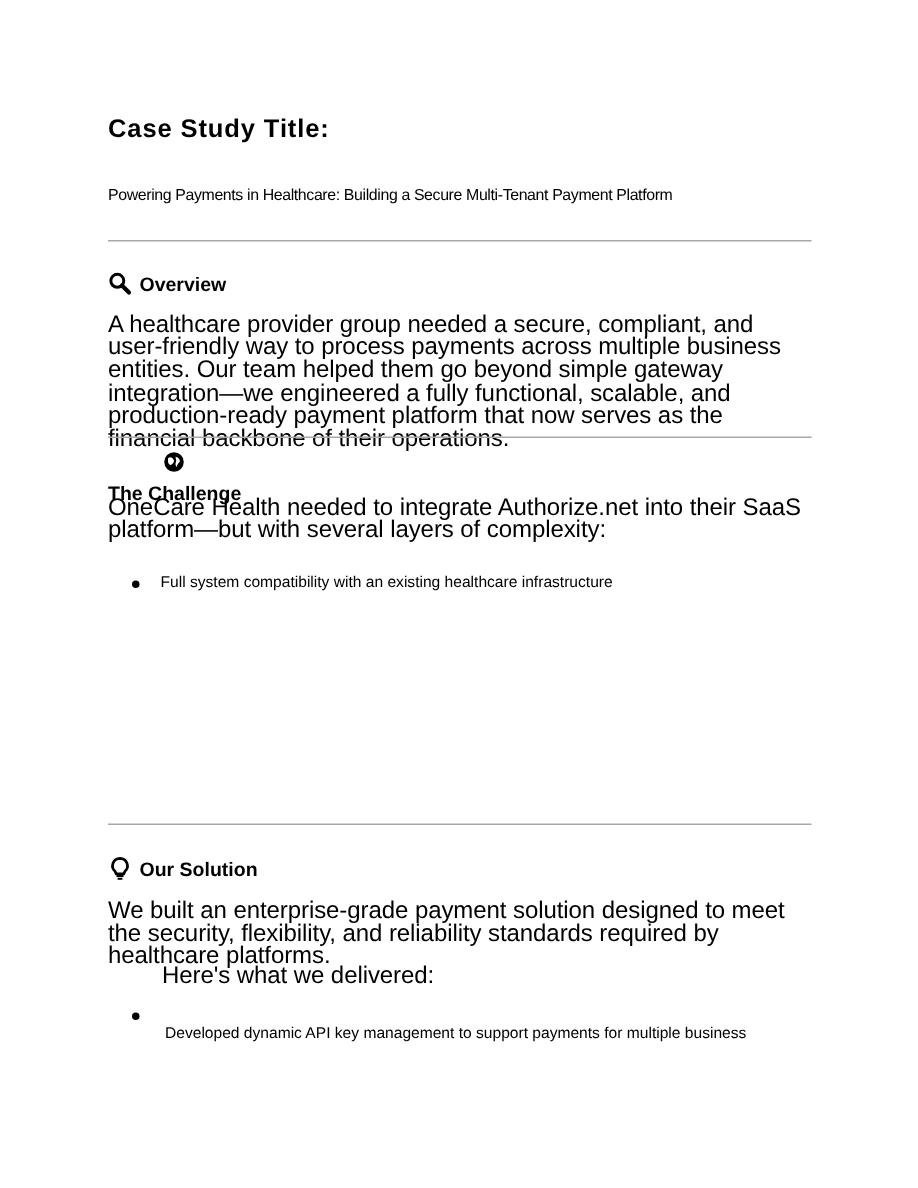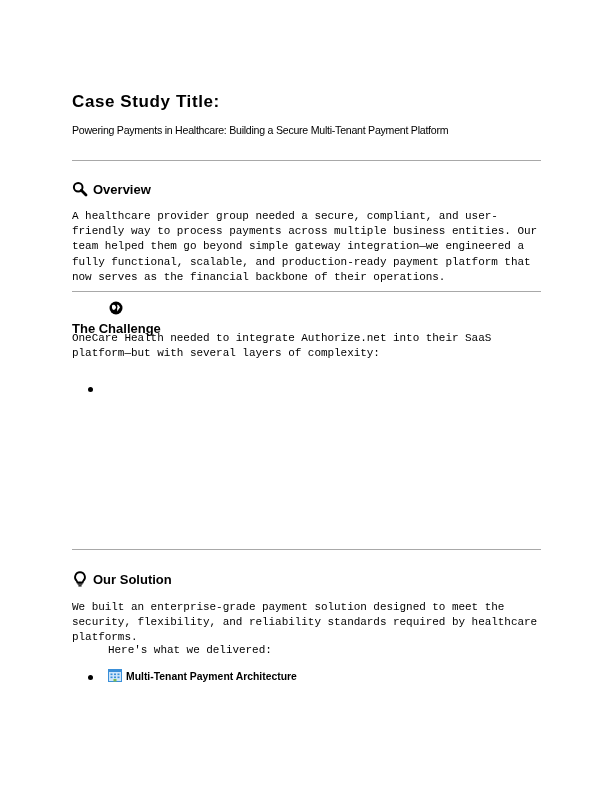--- a/index.html
+++ b/index.html
@@ -1,24 +1,24 @@
 <!DOCTYPE html>
 <html><head>
 <meta charset="utf-8">
 <style>
   html, body { margin: 0; padding: 0; background: #ffffff; }
   body { width: 612px; height: 792px; position: relative; overflow: hidden;
          font-family: "Liberation Sans", sans-serif; color: #000; }
   .abs { position: absolute; }
-  .doc-title { left: 72px; top: 92px; font-size: 17px; font-weight: bold; letter-spacing: 0.6px; }
+  .doc-title { left: 72px; top: 76px; font-size: 17px; font-weight: bold; letter-spacing: 0.6px; }
   .subtitle { left: 72px; top: 124px; font-size: 10.6px; font-weight: normal; letter-spacing: -0.25px; }
   .divider { left: 72px; width: 469px; height: 0; border-top: 1.5px solid #a8a8a8; }
   .h2 { left: 72px; font-size: 13px; font-weight: bold; display: flex; align-items: center; gap: 5px; }
   .h2 .ic { width: 16px; height: 16px; display: inline-block; }
-  .para { left: 72px; width: 470px; font-size: 11px; line-height: 15.2px; letter-spacing: -0.05px; font-family: Liberation Mono, monospace; }
+  .para { left: 72px; width: 470px; font-size: 16px; line-height: 15.2px; letter-spacing: -0.05px; }
   .bullets { left: 88px; width: 450px; list-style: none; margin: 0; padding: 0; }
   .bullets li { position: relative; padding-left: 19px; font-size: 10.4px; height: 29.5px; }
   .bullets li .dot { position: absolute; left: 0; top: 4px; width: 5px; height: 5px; border-radius: 50%; background: #000; }
   .sol-item { left: 88px; width: 460px; font-size: 10.4px; }
   .sol-item .dot { position: absolute; left: 0; top: 6px; width: 5px; height: 5px; border-radius: 50%; background: #000; }
   .sol-item .title-row { position: absolute; left: 20px; top: 0; display: flex; align-items: center; gap: 4px; font-weight: bold; white-space: nowrap; }
   .sol-item .desc { position: absolute; left: 22px; top: 15px; white-space: nowrap; }
 </style>
 </head>
 <body>
@@ -46,51 +46,34 @@
     <svg width="16" height="16" viewBox="0 0 16 16">
         <circle cx="8" cy="8" r="6.5" fill="#000"></circle>
         <path d="M4 5.5 Q6 4 7.5 6 T6 10 Q4.5 10 4 8Z M9 4.5 Q11.5 5 12 7.5 Q10.5 9 9.5 11.5 Q8.5 9 9.5 7 Z" fill="#fff"></path>
       </svg>
   </span>
   <span>The Challenge</span>
 </div>
 <div class="abs para" style="top:331px;">OneCare Health needed to integrate Authorize.net into their SaaS platform—but with several layers of complexity:</div>
 
 <ul class="abs bullets" style="top:383px;">
-  <li><span class="dot"></span><b></b><span></span></li>
+  <li><span class="dot"></span><span>Full system compatibility with an existing healthcare infrastructure</span><b></b><span></span></li>
 </ul>
 
 <div class="abs divider" style="top:549px;"></div>
 
 <div class="abs h2" style="top:571px;">
   <span class="ic">
     <svg width="16" height="16" viewBox="0 0 16 16">
         <path d="M8 1.2 A5 5 0 0 1 11.2 10 L10.6 11.5 L5.4 11.5 L4.8 10 A5 5 0 0 1 8 1.2Z" fill="none" stroke="#000" stroke-width="1.8"></path>
         <rect x="5.6" y="12.3" width="4.8" height="1.4" fill="#000"></rect>
         <rect x="6.4" y="14.2" width="3.2" height="1.3" fill="#000"></rect>
       </svg>
   </span>
   <span>Our Solution</span>
 </div>
 <div class="abs para" style="top:600px;">We built an enterprise-grade payment solution designed to meet the security, flexibility, and reliability standards required by healthcare platforms.</div>
 <div class="abs para" style="top:643px;margin-left:36px;">Here's what we delivered:</div>
 
 <div class="abs sol-item" style="top:669px; height:32px;">
   <span class="dot"></span>
-  <div class="title-row">
-    <span>
-      <svg width="14" height="13" viewBox="0 0 14 13">
-          <rect x="0.5" y="0.5" width="13" height="12" fill="#cfe6fb" stroke="#3a8fd8"></rect>
-          <rect x="0.5" y="0.5" width="13" height="2.5" fill="#3a8fd8"></rect>
-          <g fill="#3a8fd8">
-            <rect x="2.5" y="4.5" width="2" height="1.6"></rect>
-            <rect x="6" y="4.5" width="2" height="1.6"></rect>
-            <rect x="9.5" y="4.5" width="2" height="1.6"></rect>
-            <rect x="2.5" y="7.5" width="2" height="1.6"></rect>
-            <rect x="6" y="7.5" width="2" height="1.6"></rect>
-            <rect x="9.5" y="7.5" width="2" height="1.6"></rect>
-          </g>
-          <rect x="5.5" y="10" width="3" height="2.5" fill="#7dbb4e"></rect>
-        </svg>
-    </span>
-    <span>Multi-Tenant Payment Architecture</span>
-  </div>
+  <div class="desc">Developed dynamic API key management to support payments for multiple business</div>
 </div>
 
 </body></html>

